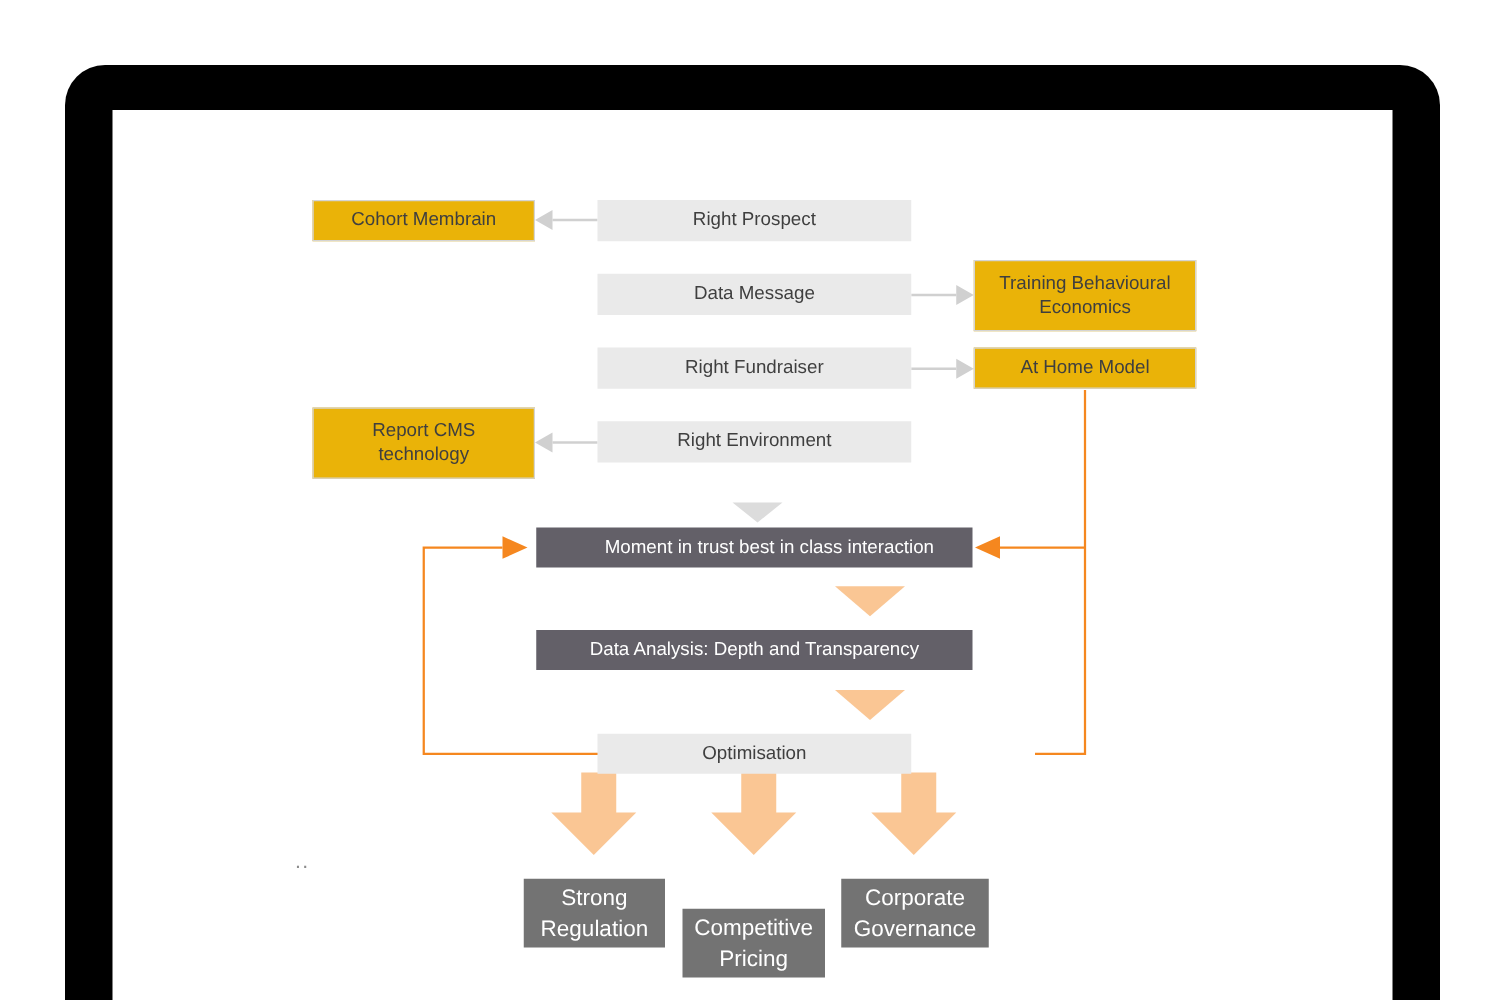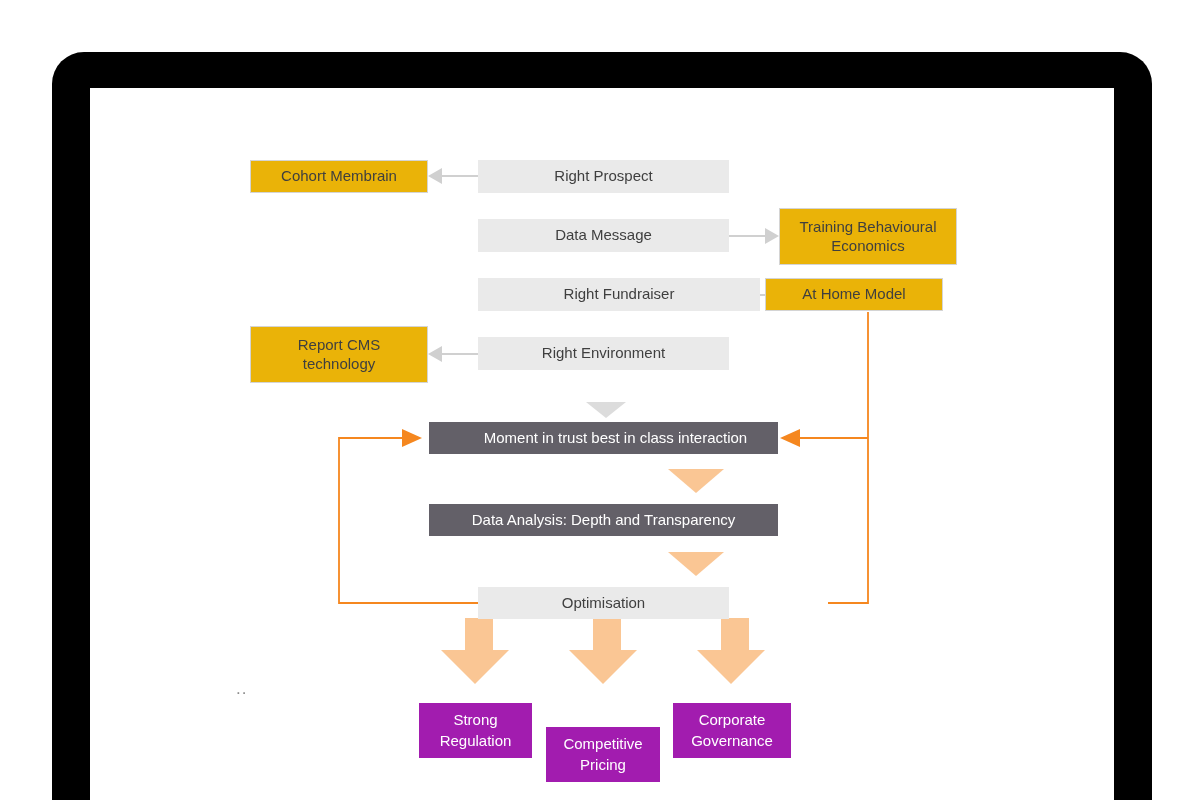--- a/index.html
+++ b/index.html
@@ -75,23 +75,23 @@
     color: #3f3f3f;
     border: 1px solid #d4d4d4;
     font-size: 15px;
   }
   .node.dark {
     background: #636068;
     color: #ffffff;
     font-size: 15px;
   }
   .node.accent {
-    background: #a21caf;
+    background: #737373;
     color: #ffffff;
-    font-size: 15px;
+    font-size: 18px;
     line-height: 1.35;
   }
 
   
   .dots-mark {
     position: absolute;
     color: #8c8c8c;
     font-size: 17px;
     letter-spacing: 1px;
     line-height: 1;
@@ -180,34 +180,34 @@
     </div>
 
     <div class="node chain" style="left:388px; top:72px; width:251px; height:33px;justify-content:center;">
       <span>Right Prospect</span>
     </div>
 
     <div class="node chain" style="left:388px; top:131px; width:251px; height:33px;">
       <span>Data Message</span>
     </div>
 
-    <div class="node chain" style="left:388px; top:190px; width:282px; height:33px;">
+    <div class="node chain" style="left:388px; top:190px; width:251px; height:33px;">
       <span>Right Fundraiser</span>
     </div>
 
     <div class="node chain" style="left:388px; top:249px; width:251px; height:33px;">
       <span>Right Environment</span>
     </div>
 
     <div class="node outline" style="left:689px; top:120px; width:178px; height:57px;">
       <span>Training Behavioural
 Economics</span>
     </div>
 
-    <div class="node outline" style="left:675px; top:190px; width:178px; height:33px;">
+    <div class="node outline" style="left:689px; top:190px; width:178px; height:33px;">
       <span>At Home Model</span>
     </div>
 
     <div class="node dark" style="left:339px; top:334px; width:349px; height:32px;padding-left:24px;">
       <span>Moment in trust best in class interaction</span>
     </div>
 
     <div class="node dark" style="left:339px; top:416px; width:349px; height:32px;">
       <span>Data Analysis: Depth and Transparency</span>
     </div>

